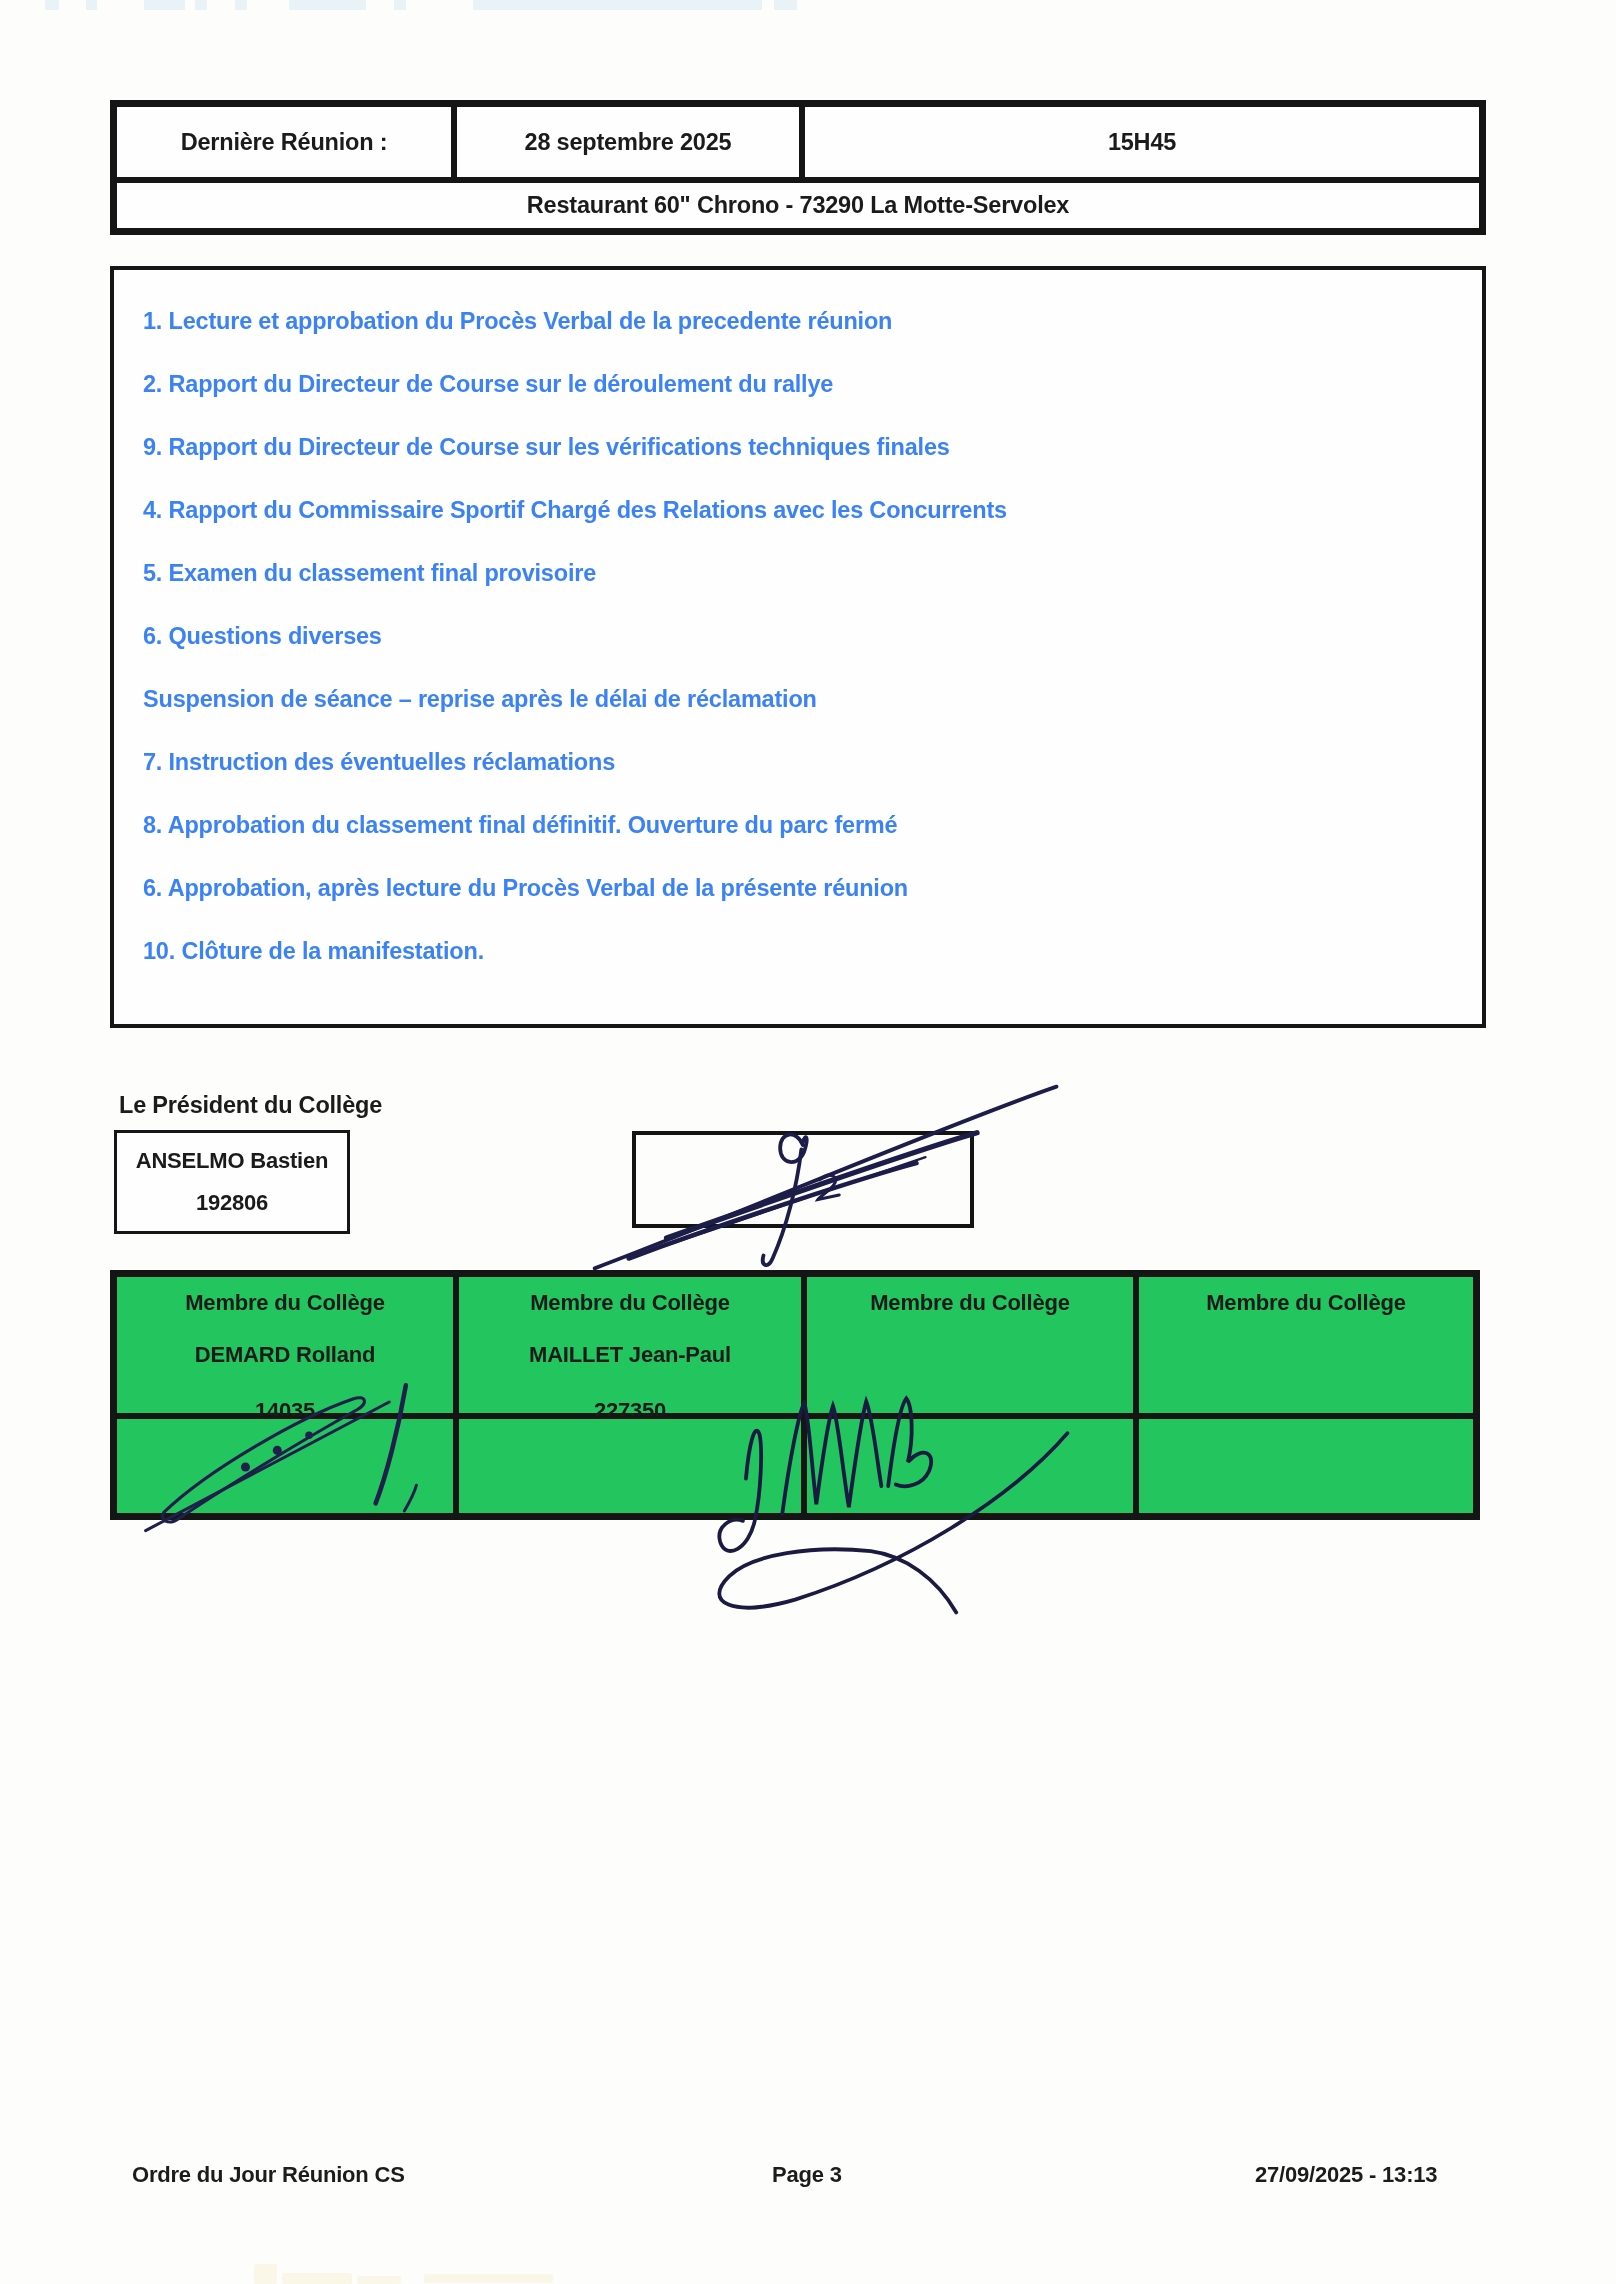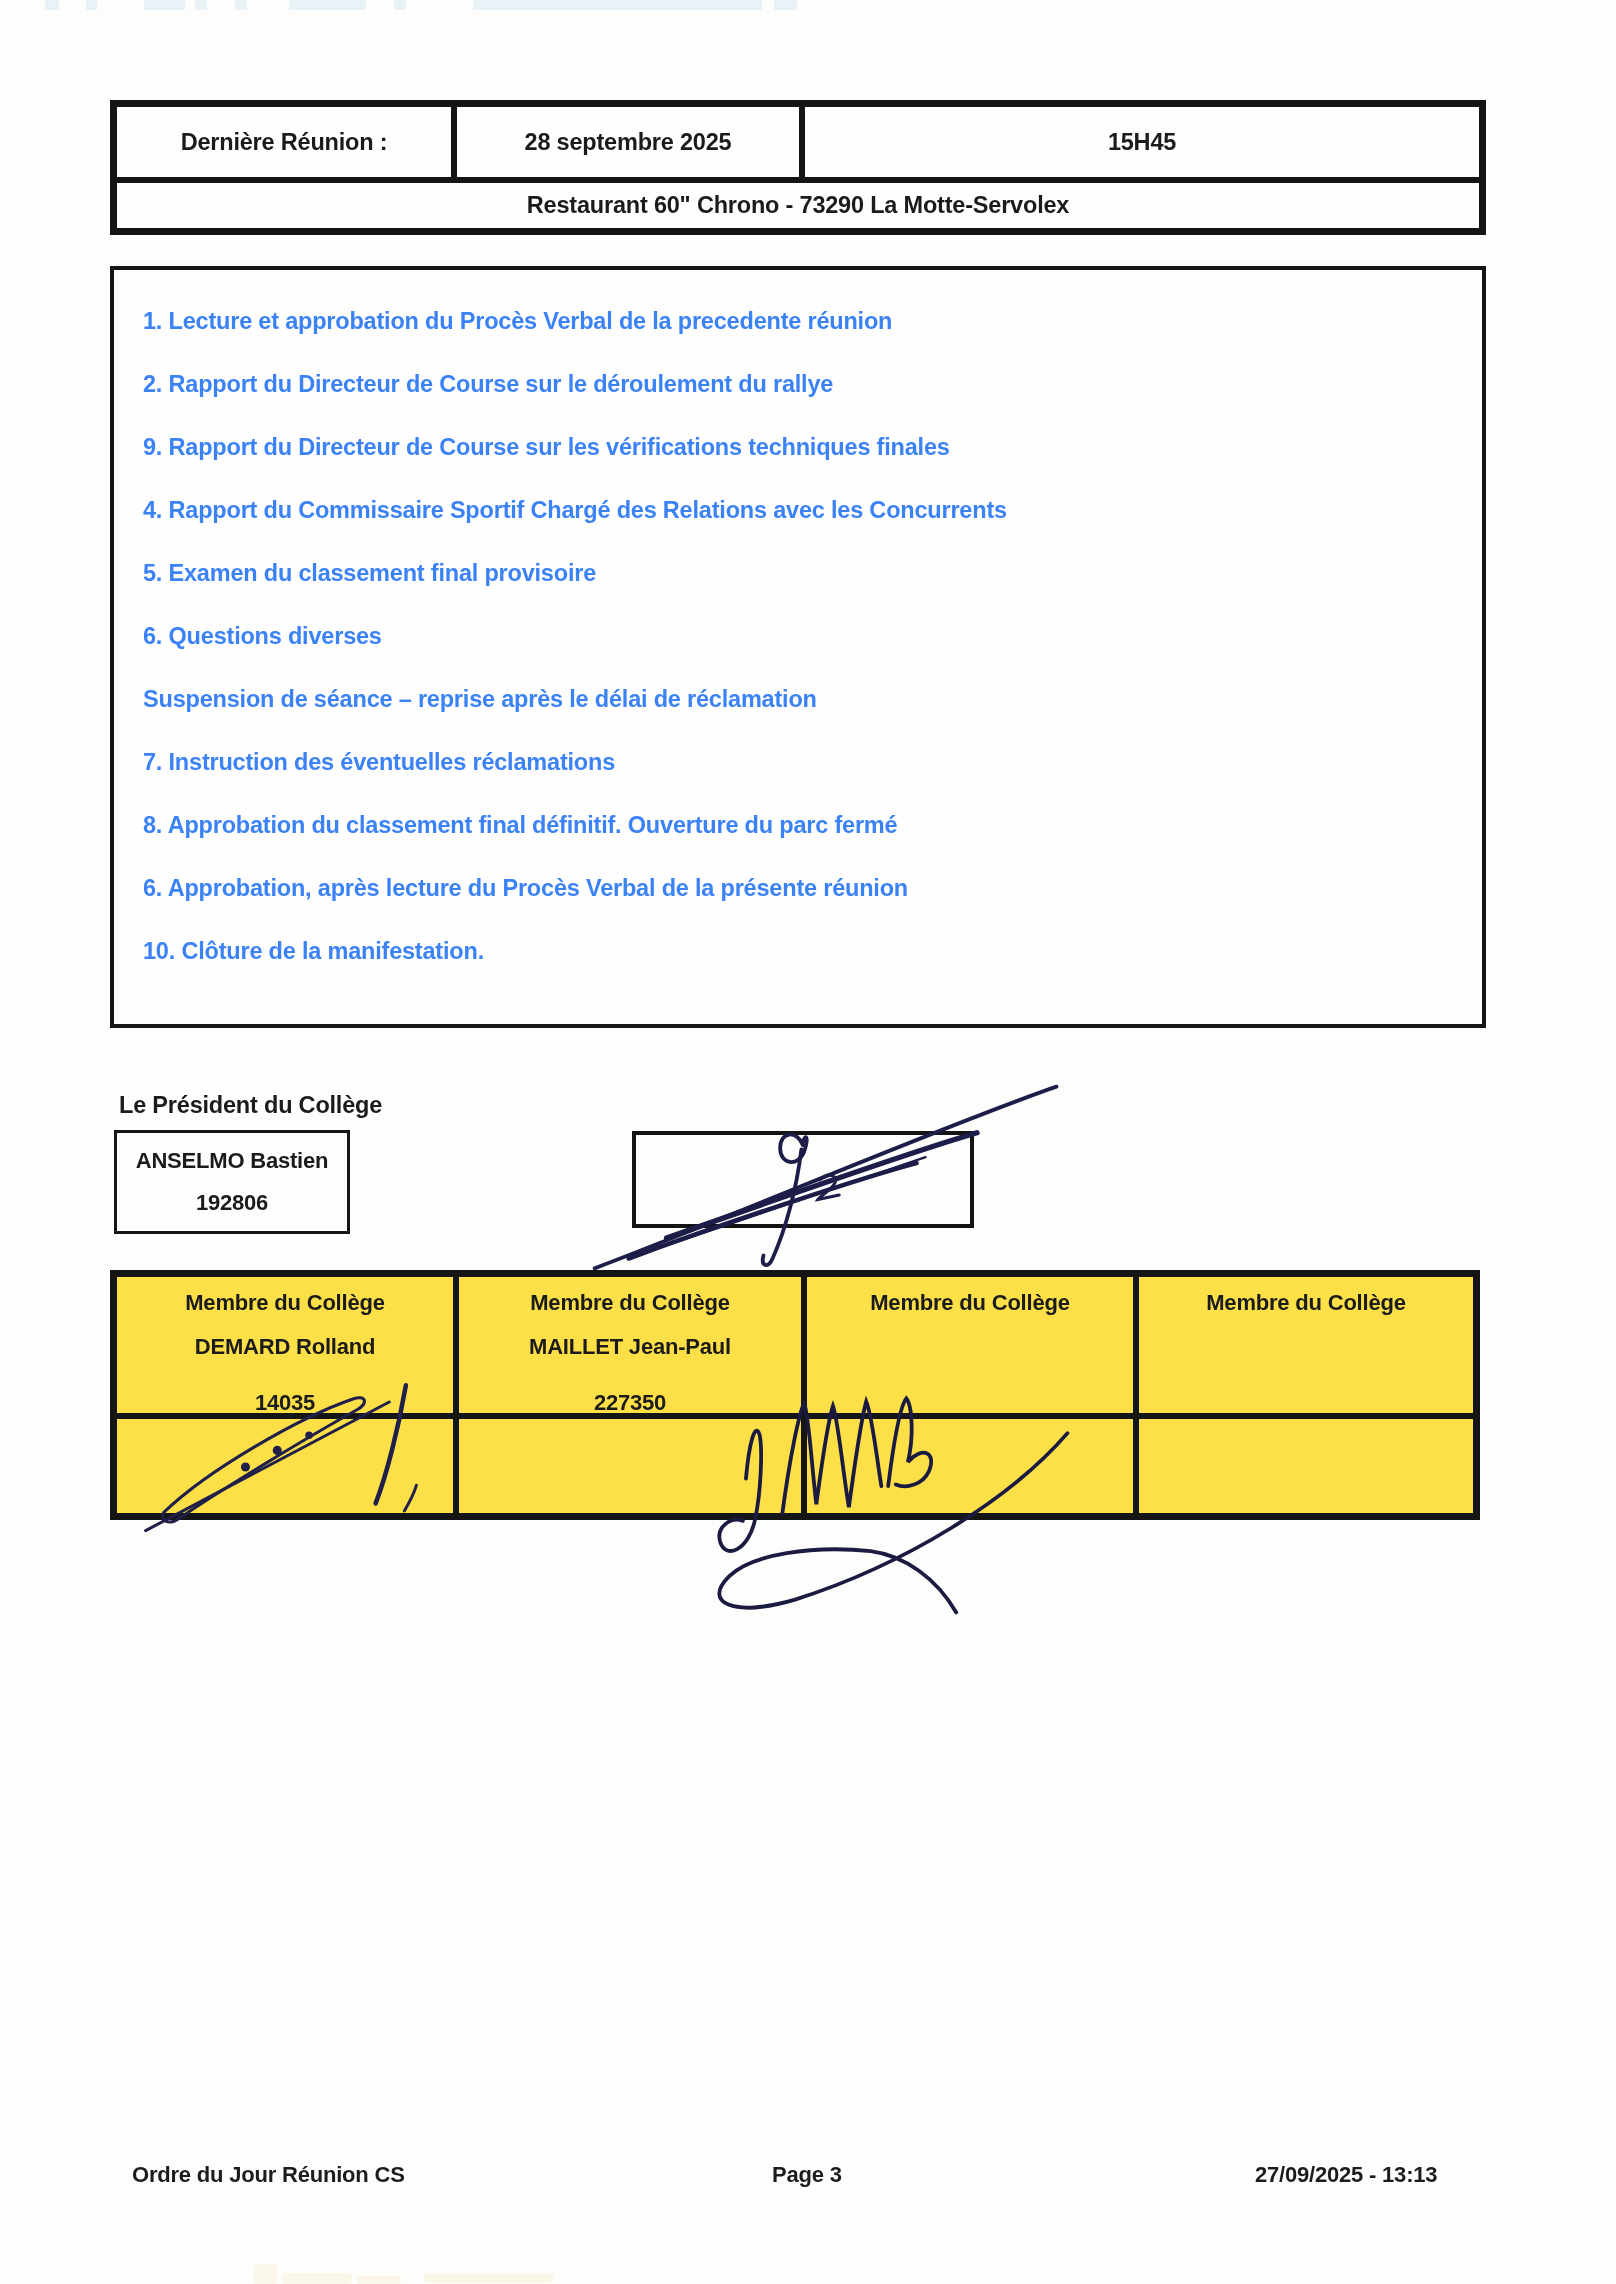--- a/index.html
+++ b/index.html
@@ -52,30 +52,30 @@
     font-size:22px; font-weight:700; letter-spacing:-0.2px;
   }
   .president-sign-box{
     position:absolute; left:632px; top:1131px; width:342px; height:97px;
     border:4.5px solid #141414; box-sizing:border-box; background:transparent;
   }
   .sig-svg{position:absolute; z-index:5; pointer-events:none;}
   
   .members-table{
     position:absolute; left:110px; top:1270px; width:1370px;
-    border:4.5px solid #151515; box-sizing:border-box; background:#fde047;
+    border:4.5px solid #151515; box-sizing:border-box; background:#22c55e;
     display:grid; grid-template-columns:342px 348px 332px 1fr;
   }
   .member-col{display:flex; flex-direction:column;}
   .member-info{
     border:3px solid #151515; box-sizing:border-box; height:142px;
     text-align:center; font-size:22px; font-weight:700; letter-spacing:-0.2px;
     padding-top:13.6px; line-height:23px;
   }
-  .member-name{margin-top:21px;}
+  .member-name{margin-top:29px;}
   .member-license{margin-top:33px;}
   .member-sign-cell{
     border:3px solid #151515; box-sizing:border-box; height:100px; position:relative;
   }
   
   .footer-item{
     position:absolute; top:2162px; font-size:22px; font-weight:700;
     letter-spacing:-0.2px; color:#1c1c1c; white-space:nowrap;
   }
   .footer-left{left:132px;}

